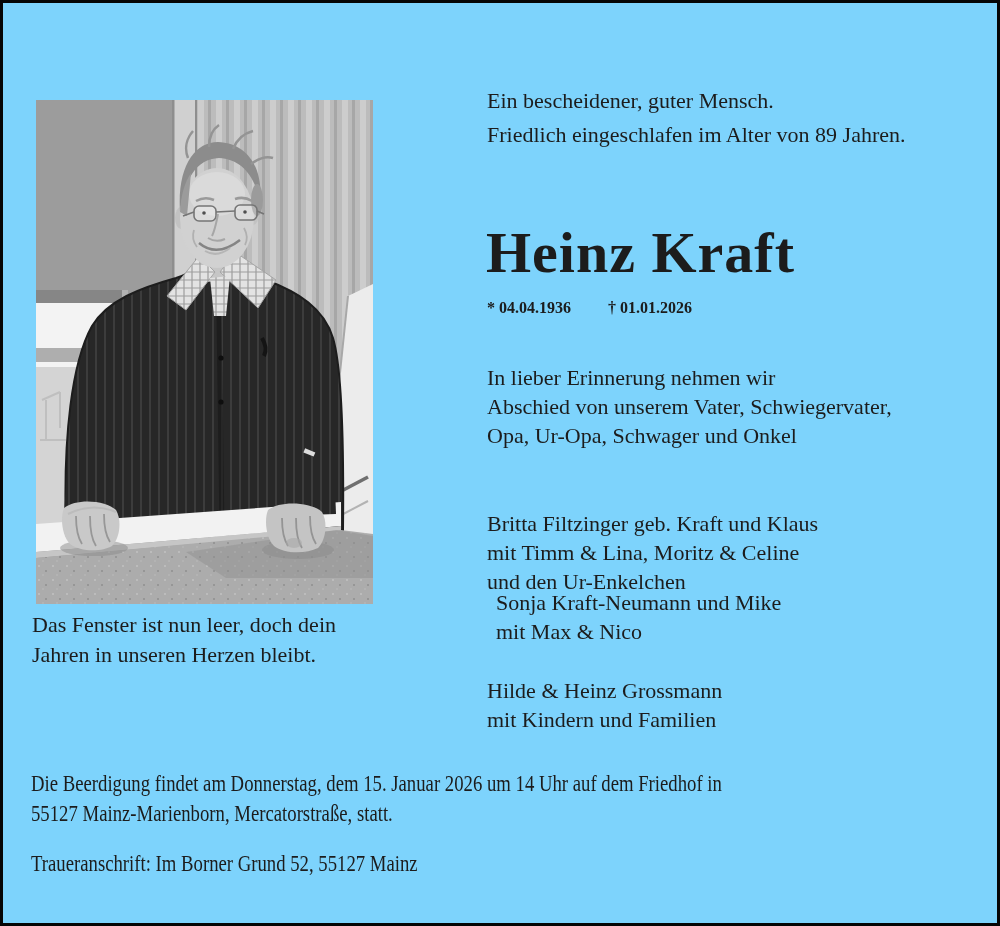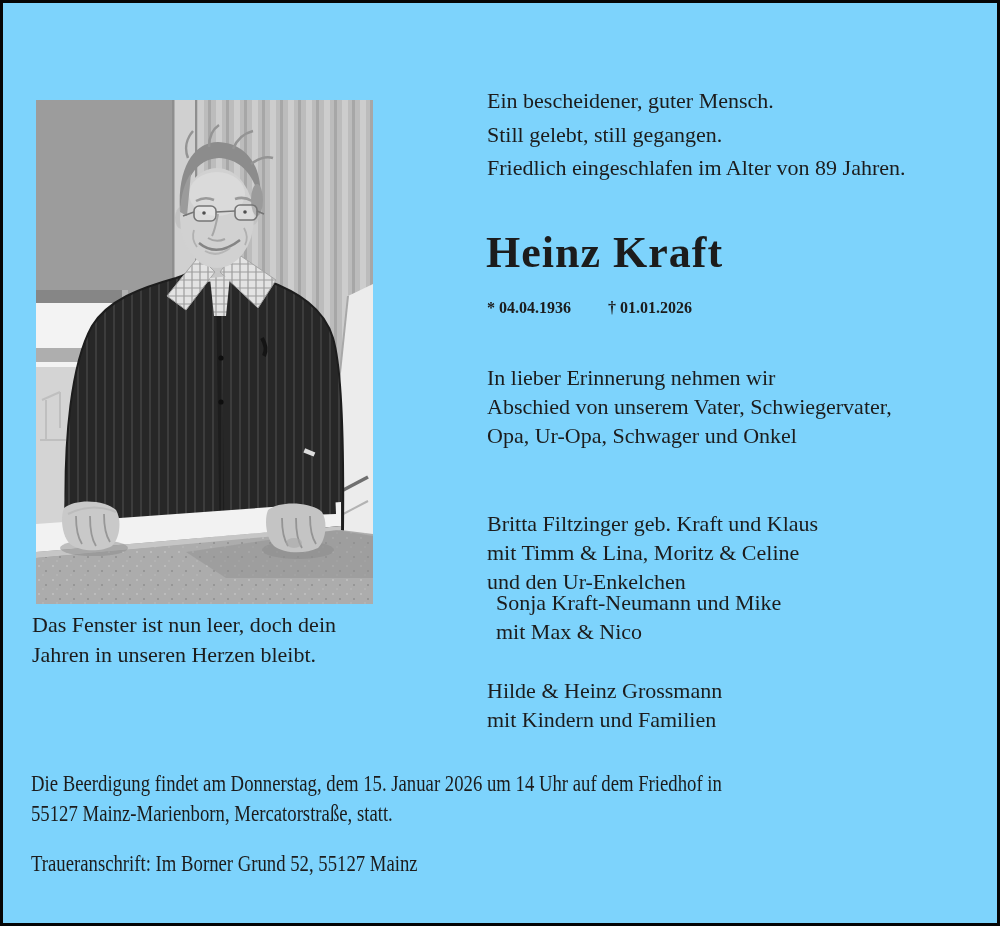--- a/index.html
+++ b/index.html
@@ -4,21 +4,21 @@
 <title>Traueranzeige</title>
 <style>
   html,body{margin:0;padding:0;background:#ffffff;}
   .page{
     position:relative;width:1000px;height:926px;background:#7dd3fc;
     box-shadow:inset 0 0 0 3px #050505;
     font-family:"Liberation Serif", serif;color:#1c1c1c;overflow:hidden;
   }
   .abs{position:absolute;}
   .epitaph{left:487px;top:84px;font-size:22px;line-height:33.5px;}
-  .deceased-name{left:486px;top:224px;font-size:44px;font-weight:bold;letter-spacing:1px;line-height:58px;}
+  .deceased-name{left:486px;top:224px;font-size:58px;font-weight:bold;letter-spacing:1px;line-height:58px;}
   .dates{left:487px;top:299px;font-size:16px;font-weight:bold;white-space:nowrap;}
   .dates .death-group{margin-left:33px;}
   .bodyblock{font-size:22px;line-height:29px;}
   .memorial{left:487px;top:363px;}
   .group1{left:487px;top:473px;margin-top:36px;}
   .group2{left:496px;top:588px;}
   .group3{left:487px;top:676px;}
   .caption{left:32px;top:610px;font-size:22px;line-height:29.5px;}
   .burial{left:31px;top:768px;}
   .narrowline{font-size:24px;line-height:30px;transform:scaleX(0.78);transform-origin:0 50%;white-space:nowrap;}
@@ -127,21 +127,20 @@
       <path d="M40,416 C40,428 42,438 46,444 M54,416 C54,430 56,440 60,446 M68,414 C68,426 70,436 74,442" stroke="#979797" stroke-width="1.8" fill="none"></path>
       <path d="M32,414 Q56,402 80,412" stroke="#bcbcbc" stroke-width="2" fill="none"></path>
       <path d="M232,410 C244,400 276,402 286,412 C292,422 290,440 282,448 C270,454 248,454 238,446 C230,438 228,420 232,410 Z" fill="#c4c4c4"></path>
       <path d="M246,418 C246,430 248,440 252,446 M260,418 C260,432 262,442 266,448 M274,416 C274,428 276,438 280,444" stroke="#949494" stroke-width="1.8" fill="none"></path>
       <ellipse cx="258" cy="443" rx="8" ry="5" fill="#a8a8a8" opacity="0.6"></ellipse>
     </svg>
   </div>
 
   <div class="abs epitaph">
     <div>Ein bescheidener, guter Mensch.</div>
-    <div>Still gelebt, still gegangen.</div>
     <div>Friedlich eingeschlafen im Alter von 89 Jahren.</div>
   </div>
 
   <div class="abs deceased-name">Heinz Kraft</div>
 
   <div class="abs dates">
     <span>
       <span>*</span>
       <span>04.04.1936</span>
     </span>

